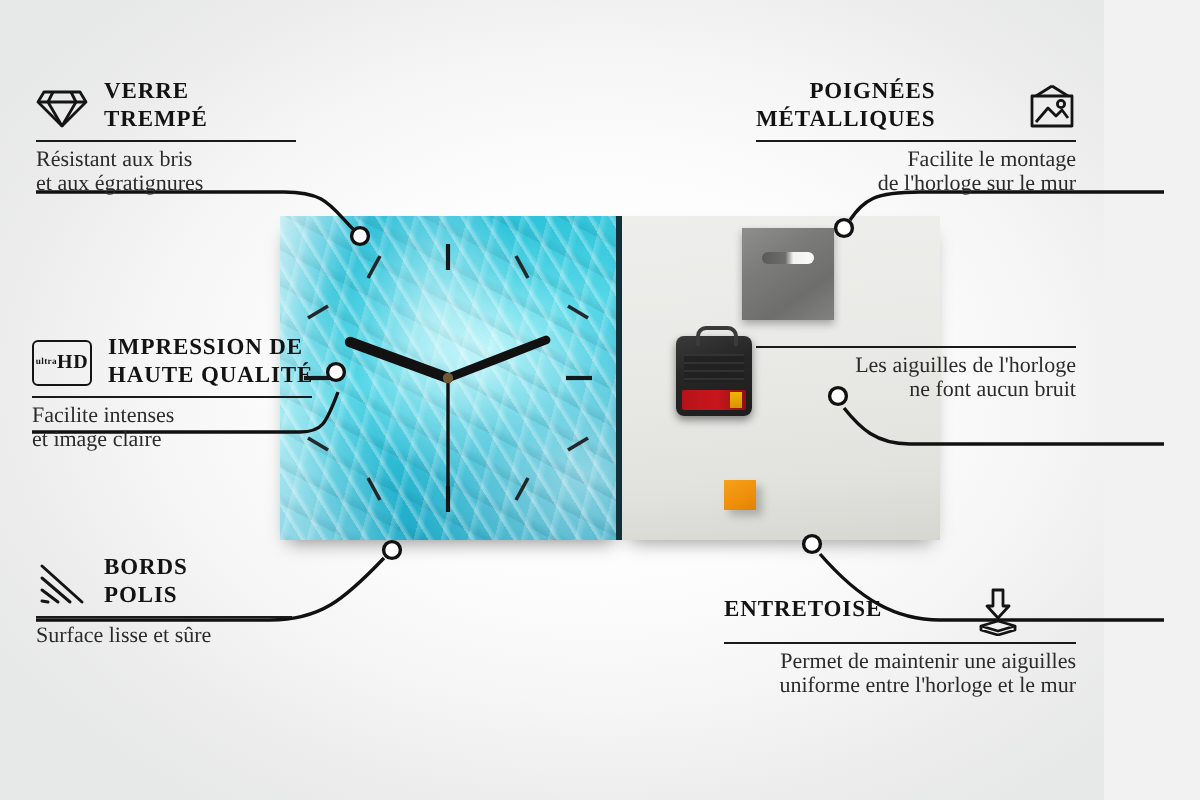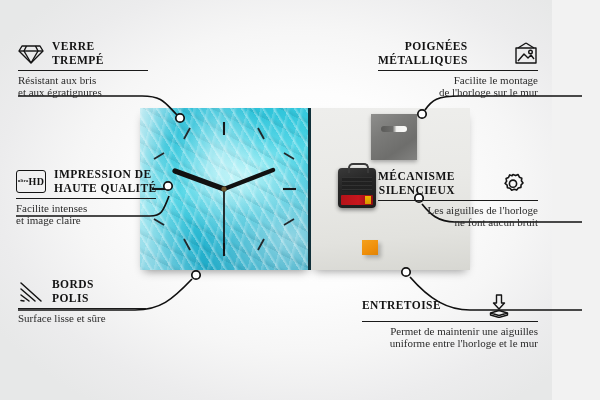--- a/index.html
+++ b/index.html
@@ -261,32 +261,20 @@
           <circle cx="17.5" cy="10" r="1.8"></circle>
         </g>
       </svg>
     </div>
     <div class="rule"></div>
     <div class="feat-sub">Facilite le montage</div>
     <div class="feat-sub">de l'horloge sur le mur</div>
   </div>
 
   <div class="feature right" id="f-mech">
-    <div class="feat-head">
-      <div>
-        <div class="feat-title">MÉCANISME</div>
-        <div class="feat-title">SILENCIEUX</div>
-      </div>
-      <svg class="ico" viewBox="0 0 26 24">
-        <g fill="none" stroke="#141414" stroke-width="1.6" stroke-linejoin="round">
-          <path d="M13,2.5 l2.7,1.1 2.4,-1 1.3,2.6 2.4,1 -0.4,2.6 1.6,2.2 -1.9,1.8 -0.2,2.6 -2.6,0.6 -1.6,2.1 -2.5,-0.8 -2.5,0.9 -1.7,-2 -2.6,-0.5 -0.3,-2.6 -2,-1.7 1.5,-2.2 -0.5,-2.6 2.4,-1.1 1.2,-2.6 2.4,0.9 Z"></path>
-          <circle cx="13" cy="11.7" r="3.6"></circle>
-        </g>
-      </svg>
-    </div>
     <div class="rule"></div>
     <div class="feat-sub">Les aiguilles de l'horloge</div>
     <div class="feat-sub">ne font aucun bruit</div>
   </div>
 
   <div class="feature right" id="f-spacer">
     <div class="feat-head">
       <div>
         <div class="feat-title">ENTRETOISE</div>
       </div>

